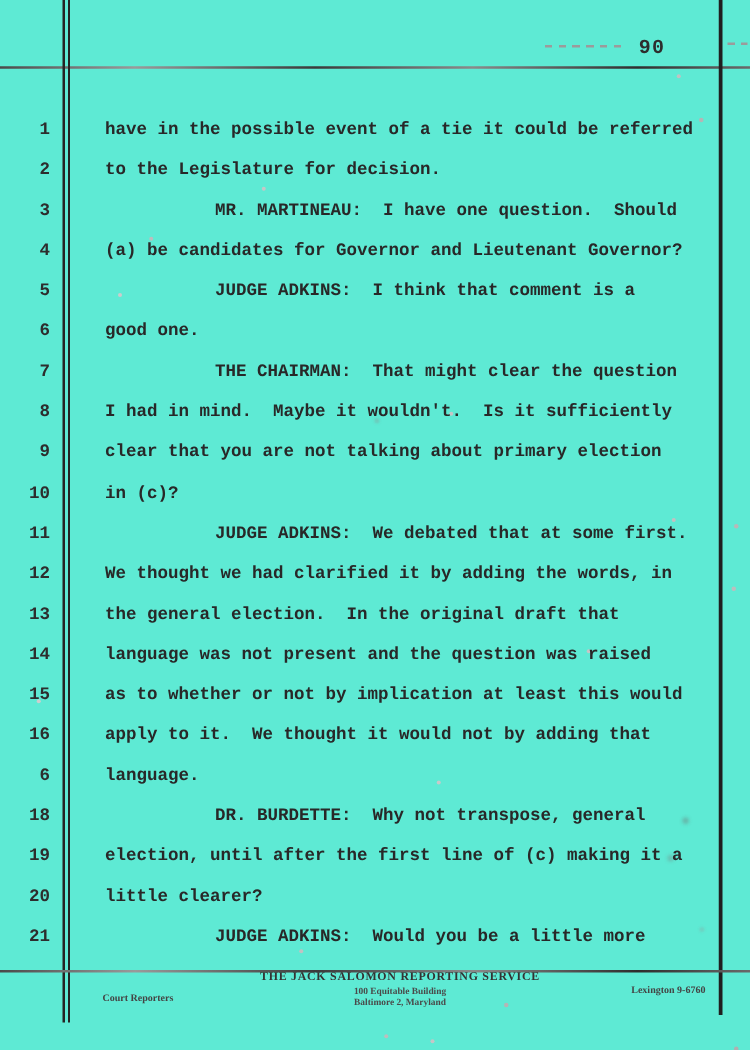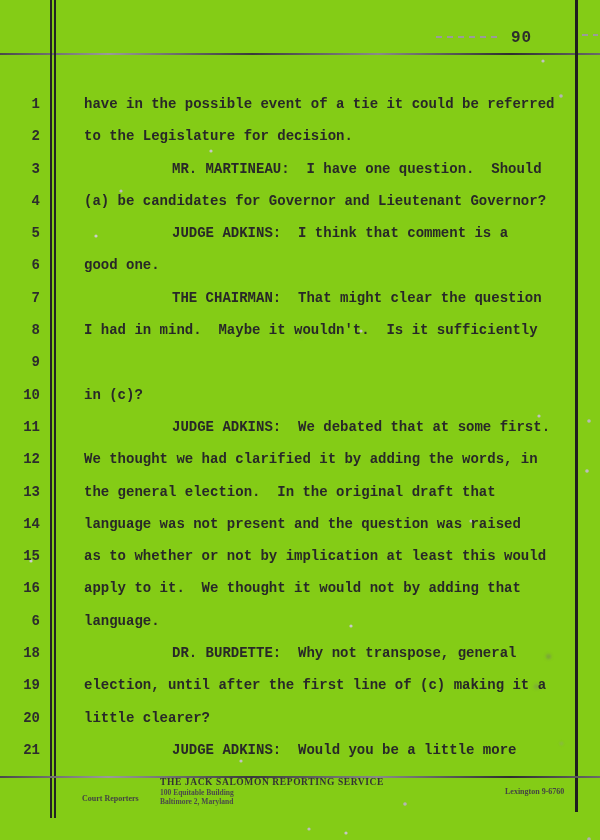--- a/index.html
+++ b/index.html
@@ -5,21 +5,21 @@
   html, body { margin: 0; padding: 0; }
   body {
     width: 600px; height: 840px;
     background: #e9e9e7;
     font-family: "Liberation Mono", "DejaVu Sans Mono", monospace;
     overflow: hidden;
   }
   .page {
     position: relative;
     width: 600px; height: 840px;
-    background: #84cc16;
+    background: #5eead4;
     overflow: hidden;
     color: #2a2a2a;
   }
   
   .rule-top, .rule-bottom {
     position: absolute; left: 0; width: 600px; height: 2px;
     background: linear-gradient(90deg, #4a4a4a, #9a9a9a 18%, #3a3a3a 42%, #8a8a8a 63%, #2e2e2e 85%, #6a6a6a);
   }
   .rule-top { top: 53px; }
   .rule-bottom { top: 776px; }
@@ -46,21 +46,21 @@
     font-size: 14px; font-weight: bold; color: #2d2d2d;
   }
   .line .txt {
     position: absolute; left: 84px; top: 0; white-space: pre;
     font-size: 14px; font-weight: bold; color: #282828;
   }
   .line.indent .txt { left: 172px; }
   
   .footer-center {
     position: absolute; left: 160px; top: 777px; width: 320px;
-    text-align: left;
+    text-align: center;
     font-family: "Liberation Serif", "DejaVu Serif", serif;
     color: #3a3a3a;
   }
   .footer-title {
     font-size: 9.5px; font-weight: bold; letter-spacing: 0.6px; line-height: 11px;
     color: #333;
   }
   .footer-addr { font-size: 7.5px; font-weight: bold; line-height: 9px; color: #4a4a4a; }
   .footer-left, .footer-right {
     position: absolute;
@@ -154,20 +154,21 @@
       <div class="line indent">
       <span class="num">7</span>
       <span class="txt">THE CHAIRMAN:  That might clear the question</span>
     </div>
       <div class="line">
       <span class="num">8</span>
       <span class="txt">I had in mind.  Maybe it wouldn't.  Is it sufficiently</span>
     </div>
       <div class="line">
       <span class="num">9</span>
+      <span class="txt">clear that you are not talking about primary election</span>
     </div>
       <div class="line">
       <span class="num">10</span>
       <span class="txt">in (c)?</span>
     </div>
       <div class="line indent">
       <span class="num">11</span>
       <span class="txt">JUDGE ADKINS:  We debated that at some first.</span>
     </div>
       <div class="line">

